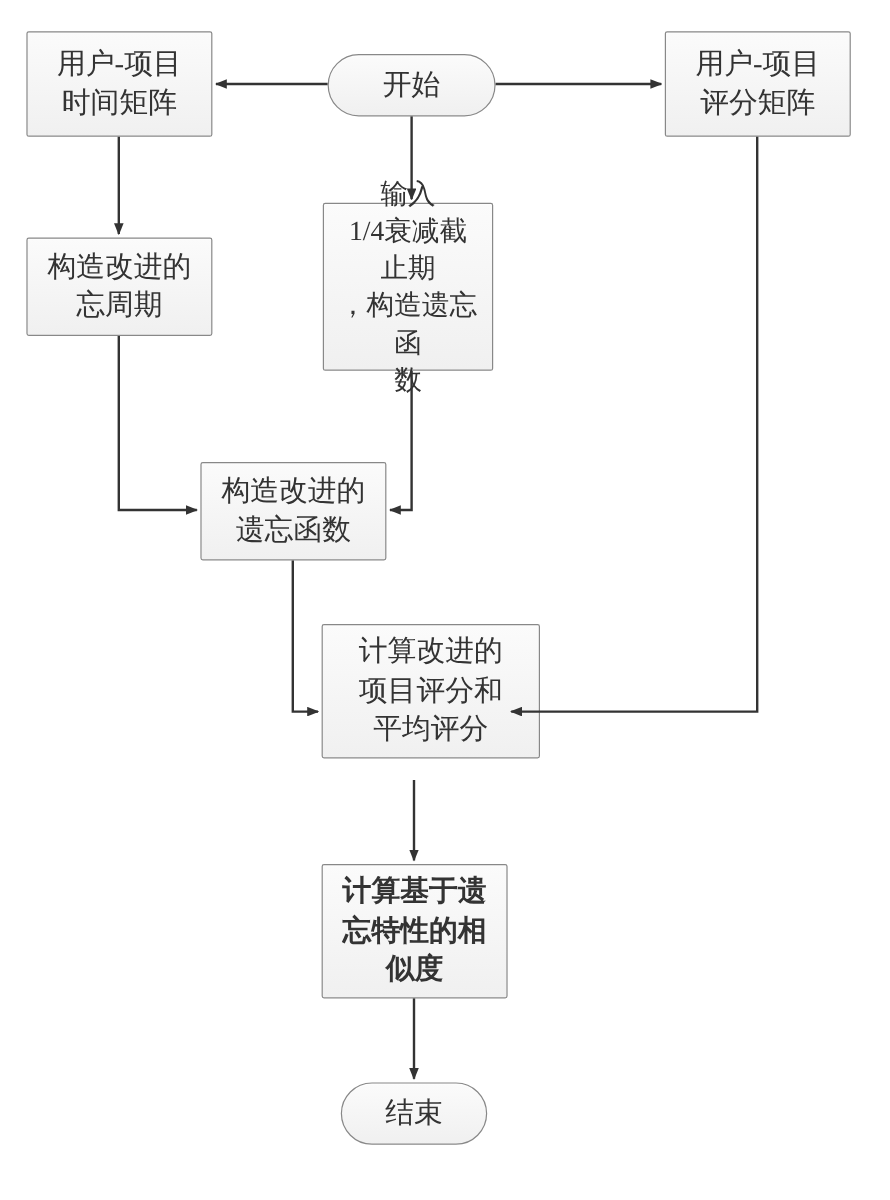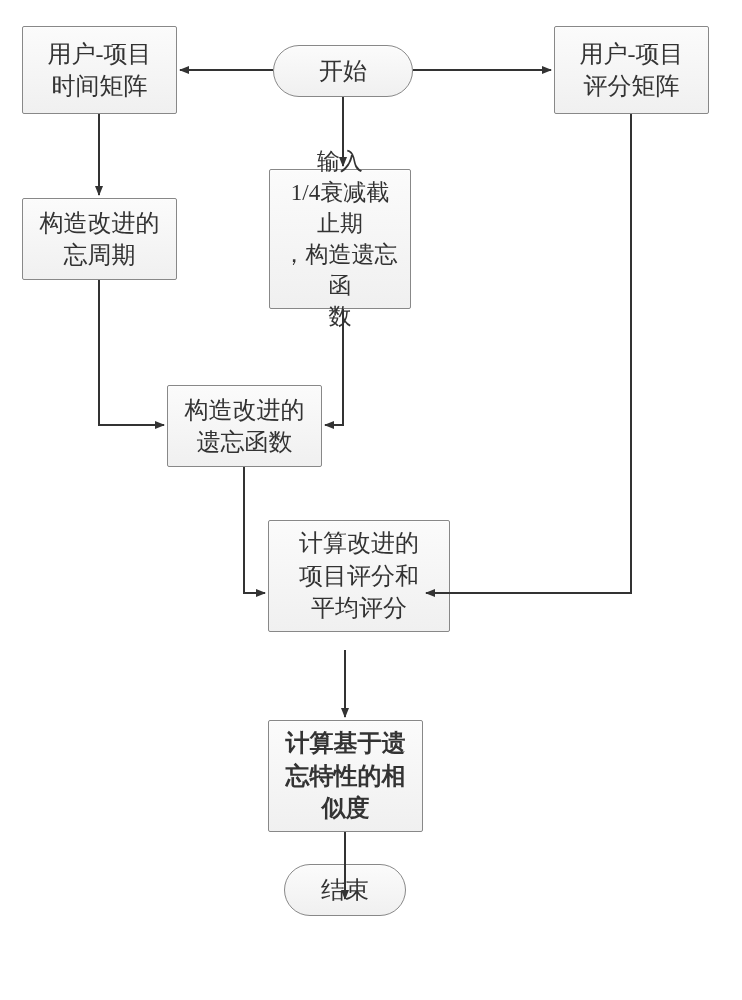--- a/index.html
+++ b/index.html
@@ -79,21 +79,21 @@
 项目评分和
 平均评分</span>
 </div>
 
 <div class="node process" style="left: 268px; top: 720px; width: 155px; height: 112px; font-weight: bold;">
   <span style="white-space: pre-line;">计算基于遗
 忘特性的相
 似度</span>
 </div>
 
-<div class="node terminal" style="left: 284px; top: 864px; width: 122px; height: 52px;">
+<div class="node terminal" style="left: 284px; top: 902px; width: 122px; height: 52px;">
   <span>结束</span>
 </div>
 
 <svg class="arrows">
   <defs>
     <marker id="arrowhead" markerWidth="10" markerHeight="8" refX="9" refY="4" orient="auto" markerUnits="userSpaceOnUse">
       <path d="M0,0 L10,4 L0,8 Z" fill="#333"></path>
     </marker>
   </defs>
 

